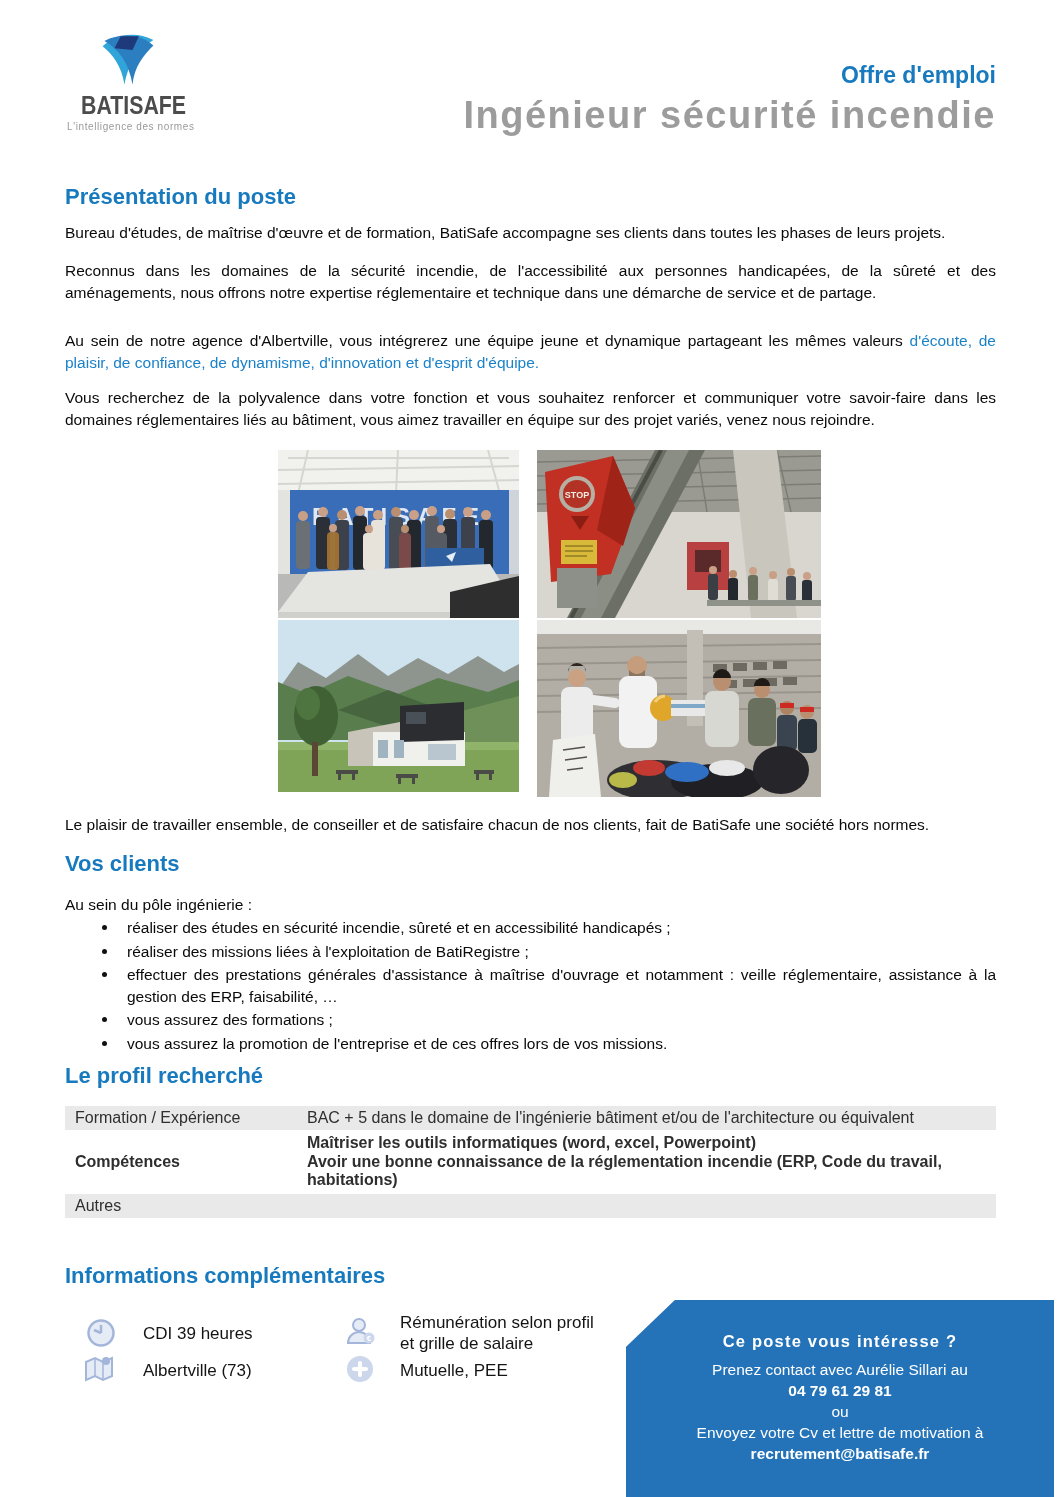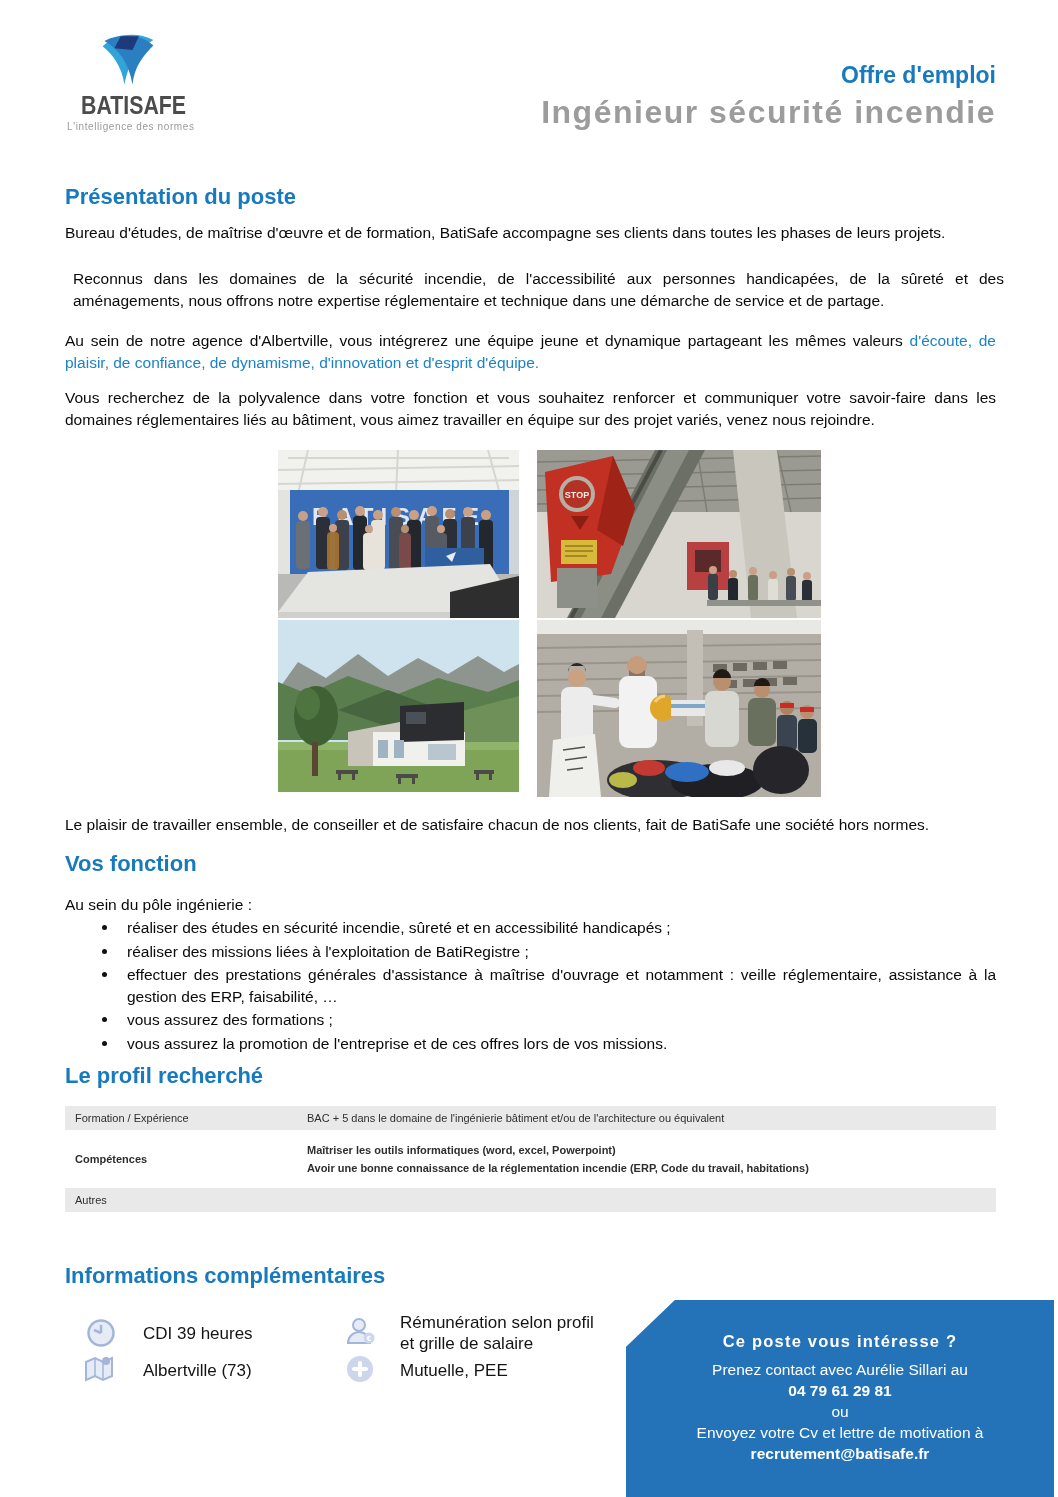--- a/index.html
+++ b/index.html
@@ -8,35 +8,35 @@
     font-family:"Liberation Sans",sans-serif;color:#0a0a0a;
   }
   
   .logo-mark{position:absolute;left:99px;top:30px;width:58px;height:60px;}
   .logo-name{position:absolute;left:81px;top:90px;font-size:26px;font-weight:bold;color:#4c4c4c;
     transform:scaleX(0.82);transform-origin:left top;white-space:nowrap;}
   .logo-tagline{position:absolute;left:67px;top:121px;font-size:10px;color:#9a9a9a;letter-spacing:0.6px;white-space:nowrap;}
   
   .header-right{position:absolute;top:62px;right:62px;text-align:right;}
   .kicker{font-size:23px;font-weight:bold;color:#187abe;line-height:26px;}
-  .page-title{font-size:32px;font-weight:bold;color:#9c9c9c;letter-spacing:1.5px;margin-top:6px;white-space:nowrap;}
+  .page-title{font-size:38px;font-weight:bold;color:#9c9c9c;letter-spacing:1.5px;margin-top:6px;white-space:nowrap;}
   
   .h-blue{position:absolute;left:65px;font-size:22px;font-weight:bold;color:#187abe;white-space:nowrap;}
   .para{position:absolute;left:65px;width:931px;font-size:15.5px;line-height:21.5px;text-align:justify;}
   .para .blue{color:#1b82c8;}
   
   .photos{position:absolute;left:267px;top:450px;width:543px;height:347px;}
   .photo{position:absolute;overflow:hidden;padding-left:11px;}
   .photo svg{display:block;width:100%;height:100%;}
   
   .bullets{position:absolute;left:65px;top:917px;width:931px;list-style:none;margin:0;padding:0;}
   .bullets li{position:relative;padding-left:62px;font-size:15.5px;line-height:21.5px;text-align:justify;margin-bottom:2px;}
   .bullets .dot{position:absolute;left:37px;top:8px;width:5px;height:5px;border-radius:50%;background:#111;}
   
-  .profile-table{position:absolute;left:65px;top:1106px;width:931px;font-size:11px;color:#2e2e2e;}
+  .profile-table{position:absolute;left:65px;top:1106px;width:931px;font-size:16px;color:#2e2e2e;}
   .prow{display:flex;align-items:center;margin-bottom:1px;}
   .prow.gray{background:#e9e9e9;}
   .prow .plabel{width:242px;flex:none;padding:3px 10px;box-sizing:border-box;}
   .prow .pvalue{flex:1;padding:3px 0;max-width:648px;}
   .prow.r0{min-height:24px;}
   .prow.r1{min-height:56px;}
   .prow.r1 .plabel,.prow.r1 .pvalue{font-weight:bold;}
   .prow.r1 .pvalue{line-height:18.5px;}
   .prow.r2{min-height:24px;}
   
@@ -71,21 +71,21 @@
   <div class="logo-name">BATISAFE</div>
   <div class="logo-tagline">L'intelligence des normes</div>
 
   <div class="header-right">
     <div class="kicker">Offre d'emploi</div>
     <div class="page-title">Ingénieur sécurité incendie</div>
   </div>
 
   <div class="h-blue" style="top:184px;">Présentation du poste</div>
   <p class="para" style="top:222px;margin:0;">Bureau d'études, de maîtrise d'œuvre et de formation, BatiSafe accompagne ses clients dans toutes les phases de leurs projets.</p>
-  <p class="para" style="top:260px;margin:8px;">Reconnus dans les domaines de la sécurité incendie, de l'accessibilité aux personnes handicapées, de la sûreté et des aménagements, nous offrons notre expertise réglementaire et technique dans une démarche de service et de partage.</p>
+  <p class="para" style="top:260px;margin:0;">Reconnus dans les domaines de la sécurité incendie, de l'accessibilité aux personnes handicapées, de la sûreté et des aménagements, nous offrons notre expertise réglementaire et technique dans une démarche de service et de partage.</p>
   <p class="para" style="top:330px;margin:0;"><span>Au sein de notre agence d'Albertville, vous intégrerez une équipe jeune et dynamique partageant les mêmes valeurs </span><span class="blue">d'écoute, de plaisir, de confiance, de dynamisme, d'innovation et d'esprit d'équipe.</span></p>
   <p class="para" style="top:387px;margin:0;">Vous recherchez de la polyvalence dans votre fonction et vous souhaitez renforcer et communiquer votre savoir-faire dans les domaines réglementaires liés au bâtiment, vous aimez travailler en équipe sur des projet variés, venez nous rejoindre.</p>
 
   <div class="photos">
 
     <div class="photo" style="left:0;top:0;width:241px;height:168px;">
       <svg viewBox="0 0 241 168" preserveAspectRatio="none">
         <rect width="241" height="168" fill="#b9b9b7"></rect>
         <rect width="241" height="44" fill="#f1f1ee"></rect>
         <g stroke="#d6d6d1" stroke-width="2">
@@ -294,21 +294,21 @@
           <ellipse cx="190" cy="148" rx="18" ry="8" fill="#e8e8e8"></ellipse>
           <ellipse cx="244" cy="150" rx="28" ry="24" fill="#26262a"></ellipse>
           <ellipse cx="86" cy="160" rx="14" ry="8" fill="#b9b94a"></ellipse>
         </g>
       </svg>
     </div>
   </div>
 
   <p class="para" style="top:814px;margin:0;">Le plaisir de travailler ensemble, de conseiller et de satisfaire chacun de nos clients, fait de BatiSafe une société hors normes.</p>
 
-  <div class="h-blue" style="top:851px;">Vos fonction</div>
+  <div class="h-blue" style="top:851px;">Vos clients</div>
   <p class="para" style="top:894px;margin:0;text-align:left;">Au sein du pôle ingénierie :</p>
 
   <ul class="bullets">
     <li><span class="dot"></span><span>réaliser des études en sécurité incendie, sûreté et en accessibilité handicapés ;</span></li>
     <li><span class="dot"></span><span>réaliser des missions liées à l'exploitation de BatiRegistre ;</span></li>
     <li><span class="dot"></span><span>effectuer des prestations générales d'assistance à maîtrise d'ouvrage et notamment : veille réglementaire, assistance à la gestion des ERP, faisabilité, …</span></li>
     <li><span class="dot"></span><span>vous assurez des formations ;</span></li>
     <li><span class="dot"></span><span>vous assurez la promotion de l'entreprise et de ces offres lors de vos missions.</span></li>
   </ul>
 

